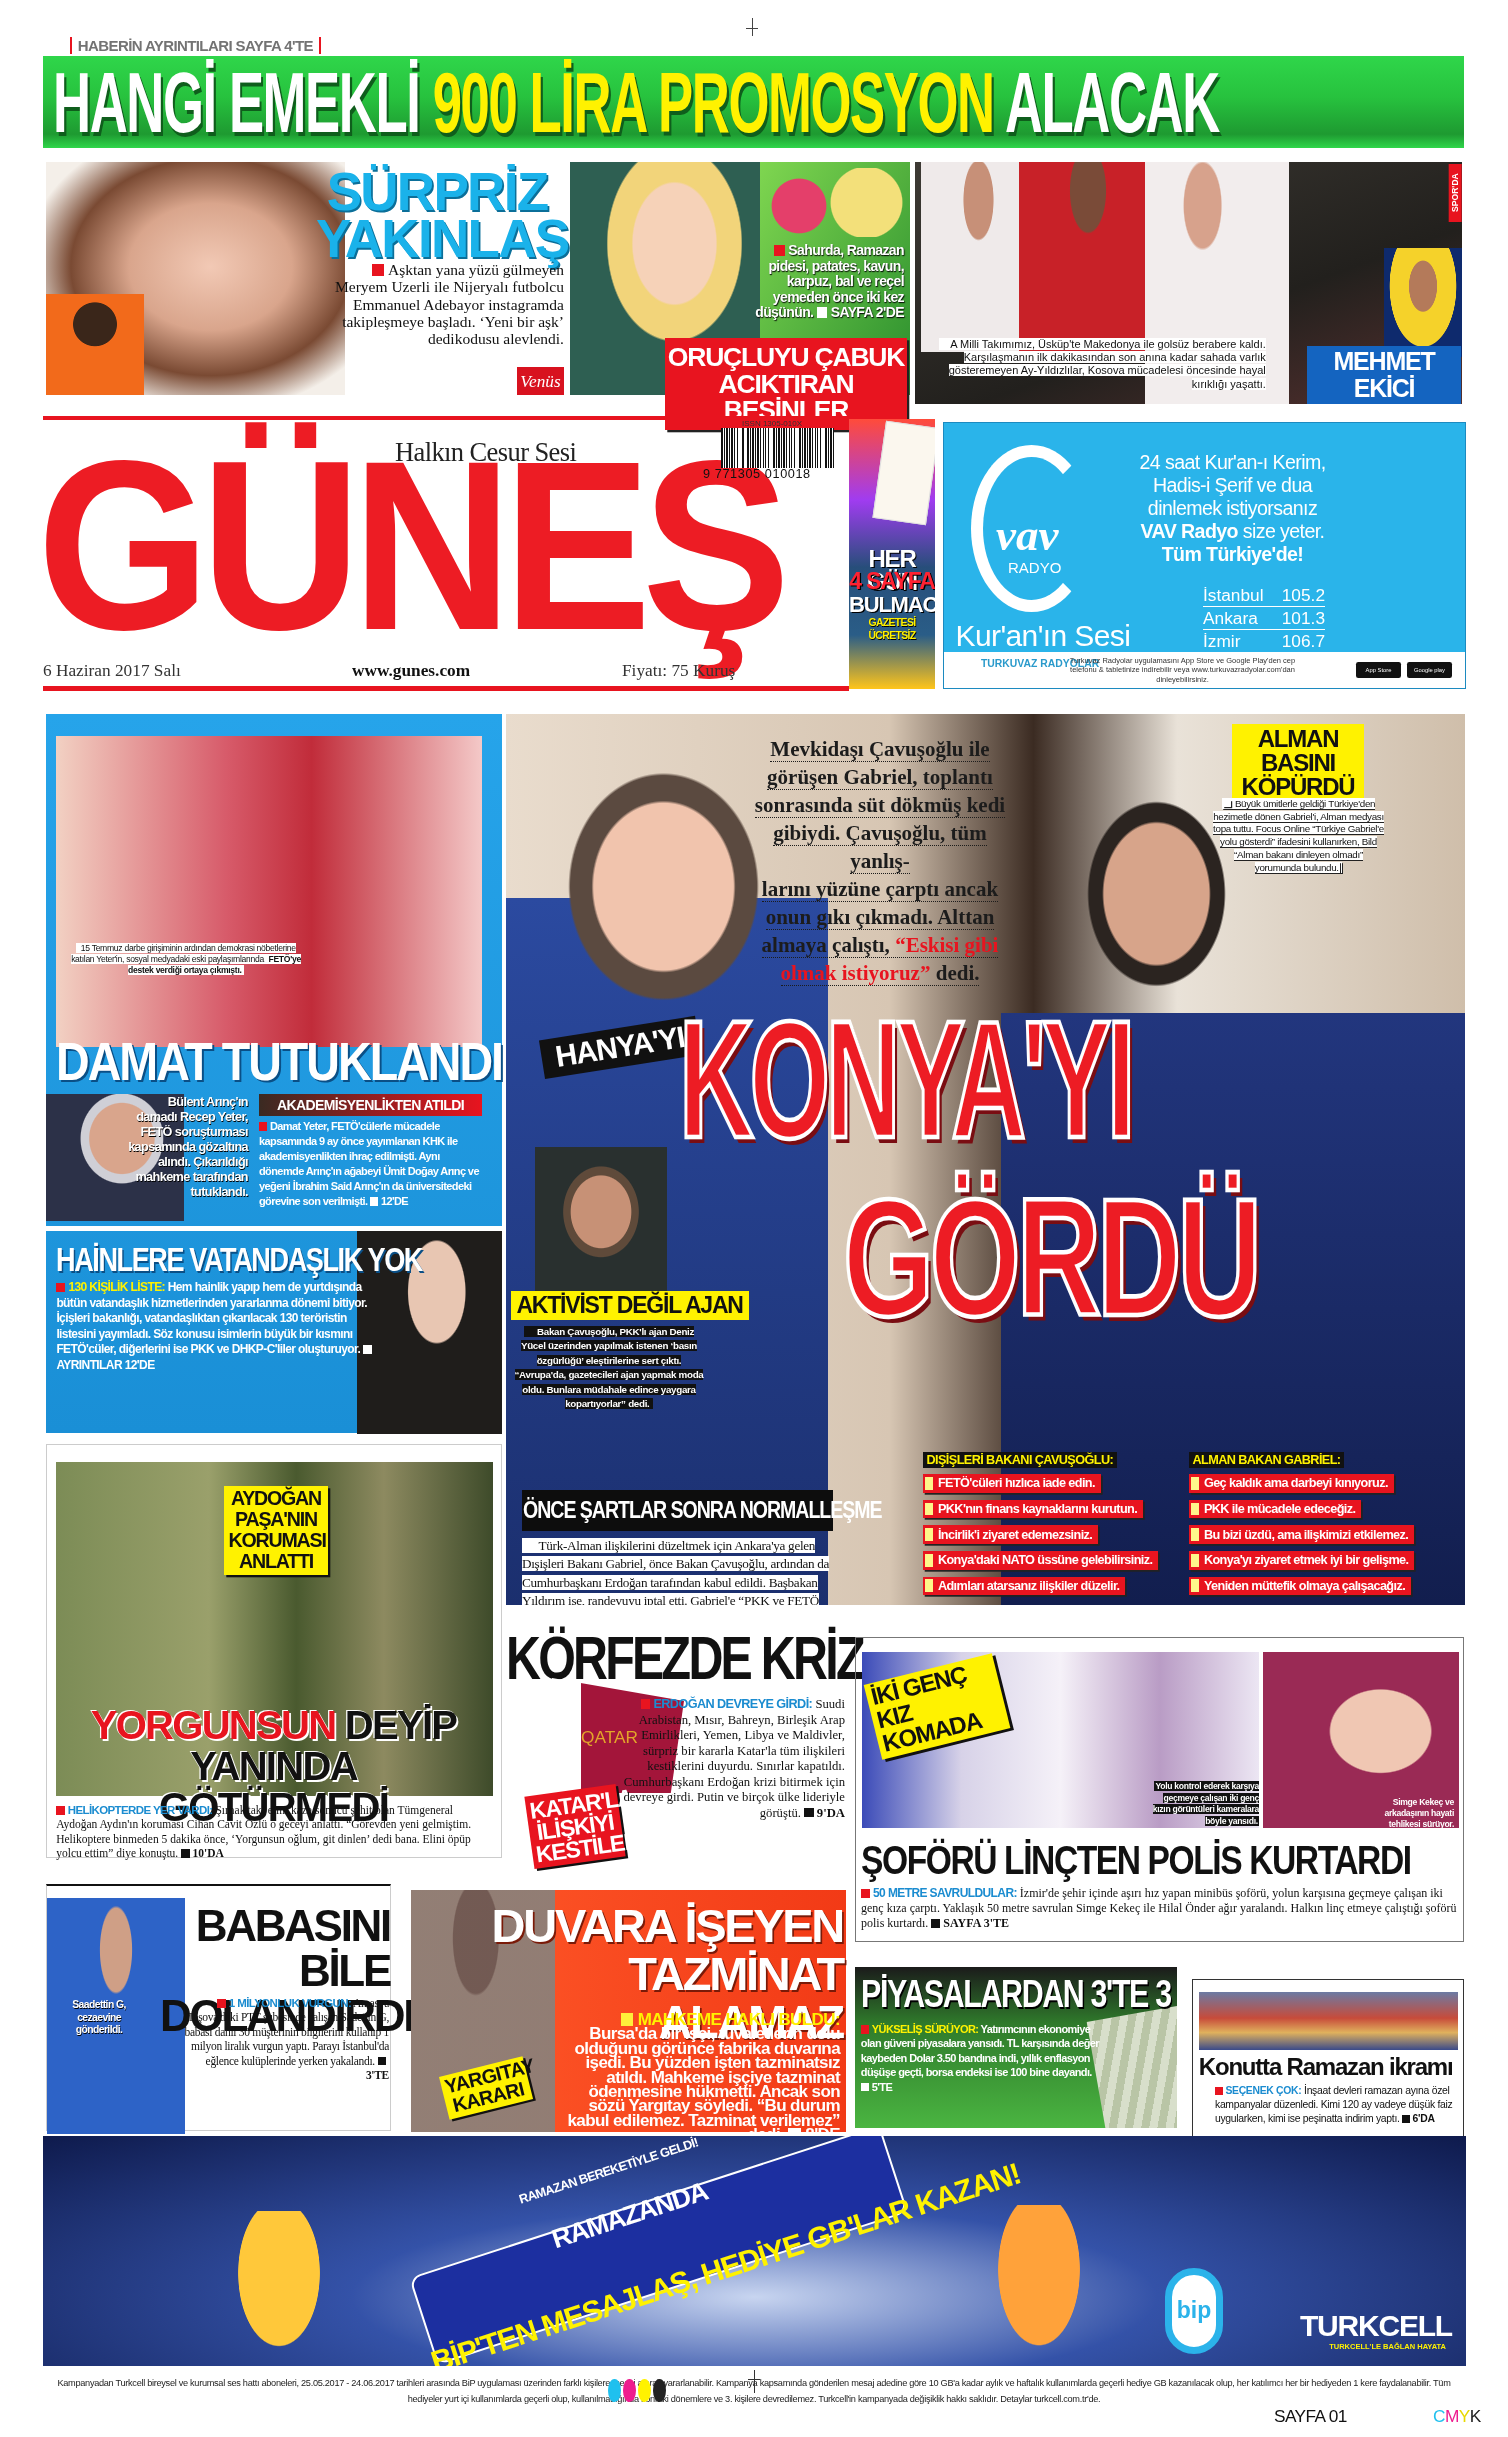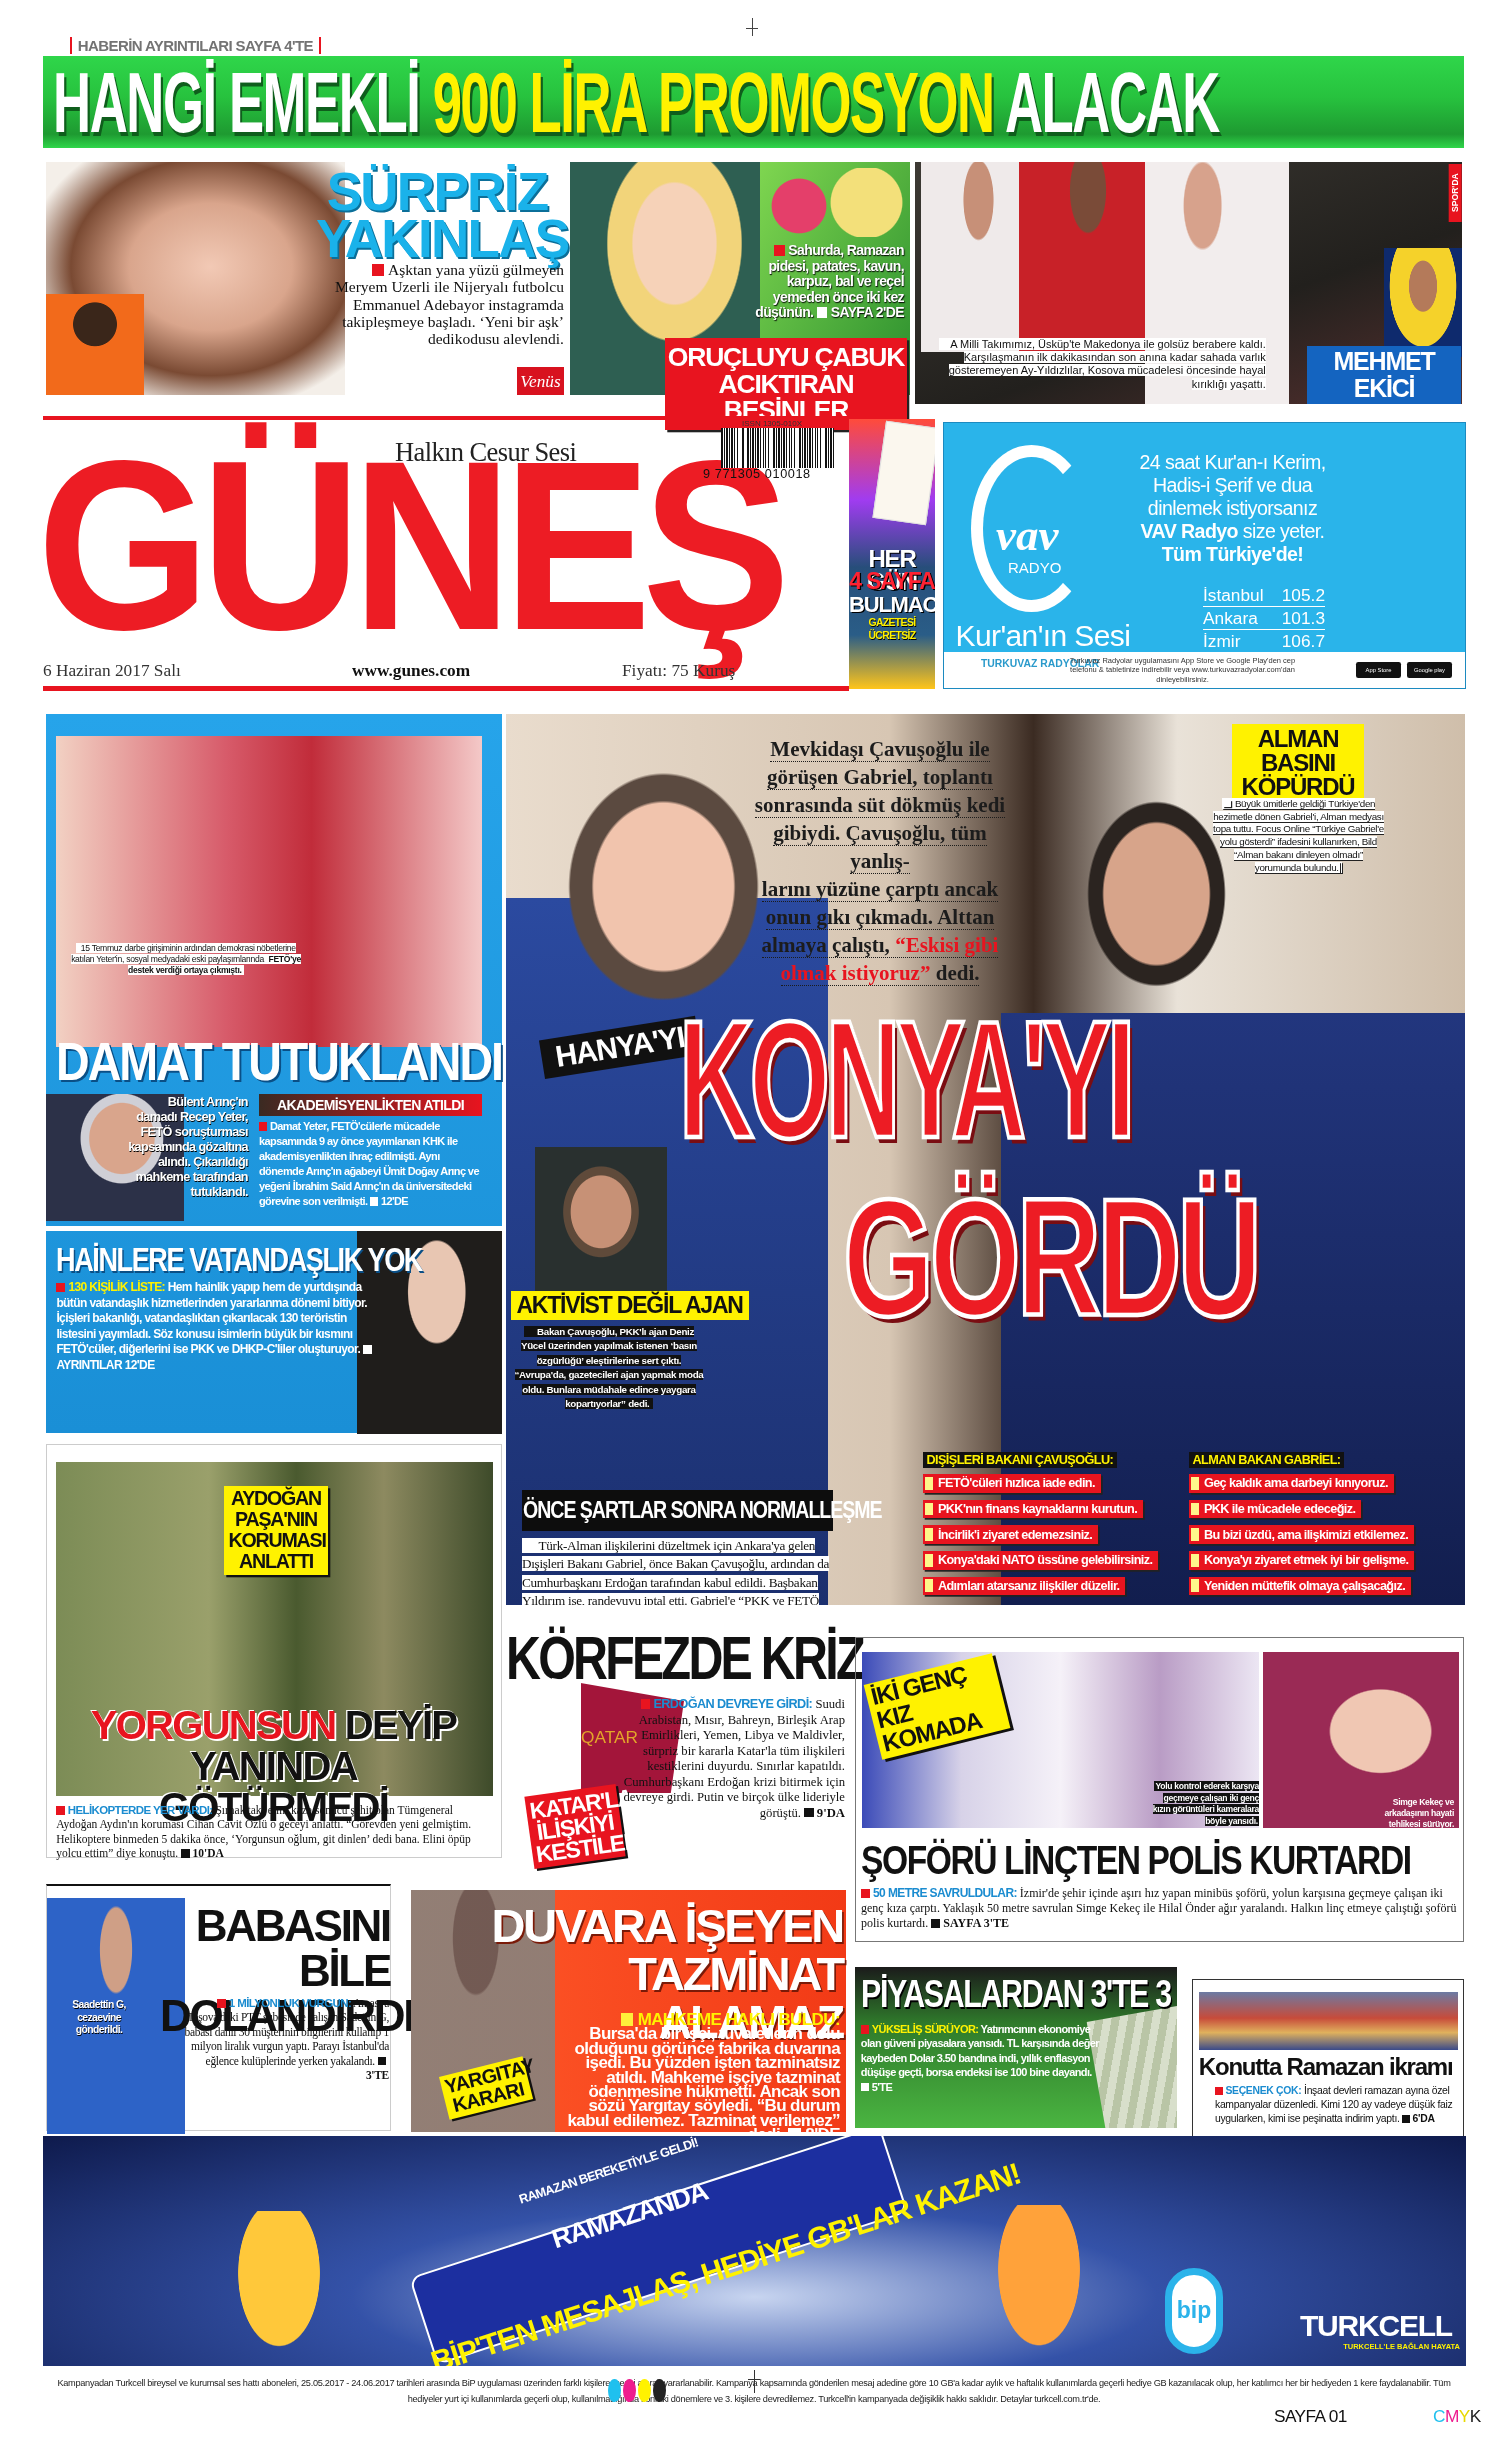--- a/index.html
+++ b/index.html
@@ -190,21 +190,21 @@
   
   #ad { left: 43px; top: 2136px; width: 1423px; height: 230px; background: radial-gradient(ellipse at 50% 70%, #c8d5f0 0%, #3452a8 40%, #0e1a4c 100%); overflow: hidden; }
   #ad .kicker { position: absolute; left: 472px; top: 28px; color: #fff; font-size: 12.7px; font-weight: 700; transform: rotate(-18deg); letter-spacing: -0.6px; }
   #ad .banner { position: absolute; left: 368px; top: 63px; width: 495px; height: 92px; background: #1c2fa0; border: 2.3px solid #fff; border-radius: 11.5px; transform: rotate(-18deg); }
   #ad .l1 { position: absolute; left: 506px; top: 64px; color: #fff; font-size: 26.5px; font-weight: 900; transform: rotate(-18deg); letter-spacing: -1.2px; }
   #ad .l2 { position: absolute; left: 374px; top: 115px; color: #fff200; font-size: 30px; font-weight: 900; transform: rotate(-18deg); letter-spacing: -1.2px; white-space: nowrap; }
   #ad .char1 { left: 184px; top: 75px; width: 104px; height: 155px; background: radial-gradient(ellipse at 50% 40%, #ffc83a 0 55%, transparent 56%); }
   #ad .char2 { left: 944px; top: 69px; width: 104px; height: 161px; background: radial-gradient(ellipse at 50% 40%, #ffa23a 0 55%, transparent 56%); }
   #ad .bip { position: absolute; left: 1122px; top: 132px; width: 58px; height: 86px; border-radius: 29px; background: #fff; border: 7px solid #2bb3ea; color: #2bb3ea; font-size: 23px; font-weight: 900; text-align: center; line-height: 71px; }
   #ad .turkcell { position: absolute; right: 14px; top: 173px; color: #fff; font-size: 30px; font-weight: 900; letter-spacing: -1.2px; }
-  #ad .turkcell-sub { position: absolute; right: 6px; top: 206px; color: #fff200; font-size: 7.5px; font-weight: 700; }
+  #ad .turkcell-sub { position: absolute; right: 20px; top: 206px; color: #fff200; font-size: 7.5px; font-weight: 700; }
   #ad-fine { left: 55px; top: 2375px; width: 1398px; text-align: center; font-size: 9.2px; line-height: 16px; letter-spacing: -0.3px; color: #222; }
 
   
   .dot { position: absolute; top: 2379px; width: 12.7px; height: 23px; border-radius: 50%; }
   #reg-bot { left: 754px; top: 2370px; width: 0.6px; height: 23px; background: #333; }
   #reg-bot2 { left: 748px; top: 2379px; width: 11.5px; height: 0.6px; background: #333; }
   #sayfa { left: 1274px; top: 2406px; font-size: 17.3px; color: #111; letter-spacing: -0.6px; }
   #cmyk { left: 1433px; top: 2406px; font-size: 17.3px; letter-spacing: -0.6px; }
 </style>
 </head>

